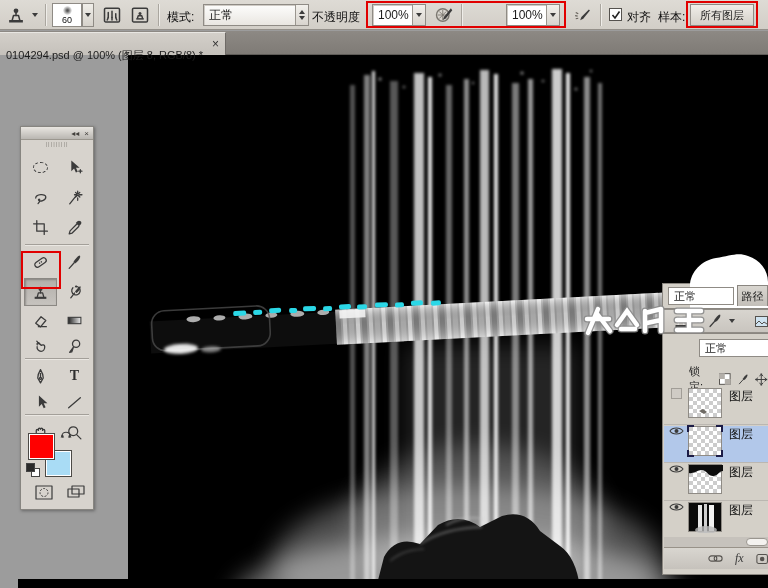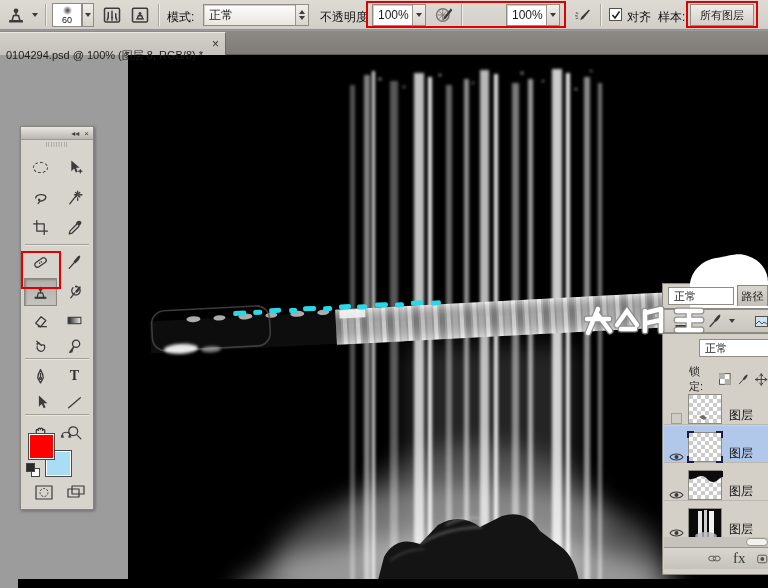--- a/index.html
+++ b/index.html
@@ -59,37 +59,37 @@
   .panel-chrome { background:#d4d0c8; border:1px solid #8a8680; border-right:none; }
   #lp-float { left:662px; top:283px; width:106px; height:26px; z-index:6; }
   #lp-float-combo { left:668px; top:287px; width:66px; height:18px; z-index:7; }
   #paths-tab { left:737px; top:285px; width:31px; height:21px; background:linear-gradient(#d9d6d0,#c3bfb9); border:1px solid #8a8680; border-bottom:none; font-size:11px; display:flex; align-items:center; justify-content:center; z-index:8; }
   #white-blob { left:686px; top:252px; width:82px; height:56px; z-index:7; }
   #lp-iconrow { left:662px; top:309px; width:106px; height:24px; background:linear-gradient(#d8d5cf,#c9c5bf); border:1px solid #908c86; border-right:none; display:flex; align-items:center; gap:6px; padding-left:10px; z-index:6; }
   #layers-panel { left:662px; top:333px; width:106px; height:242px; z-index:6; }
   .mini-combo { height:18px; background:#fff; border:1px solid #8f8b85; display:flex; align-items:center; font-size:11px; padding-left:5px; }
   #lp-blend { position:absolute; left:36px; top:5px; width:70px; }
   #lp-lock-row { position:absolute; left:26px; top:30px; display:flex; align-items:center; gap:6px; font-size:11px; color:#222; }
-  .layer-row { position:absolute; left:1px; width:104px; height:37px; display:flex; align-items:flex-end; border-bottom:1px solid #bbb7b1; }
+  .layer-row { position:absolute; left:1px; width:104px; height:37px; display:flex; align-items:flex-start; border-bottom:1px solid #bbb7b1; }
   .layer-row.sel { background:#b2c8ea; }
   .eye-well { width:24px; display:flex; align-items:center; justify-content:center; }
   .eye-empty { width:11px; height:11px; border:1px solid #a19d97; background:#cfcbc5; }
   .thumb { width:34px; height:30px; border:1px solid #8f8b85; background:
       repeating-conic-gradient(#ffffff 0% 25%, #cccccc 0% 50%) 0 0/8px 8px; position:relative; flex:none; }
   .thumb.black { background:#0a0a0a; }
   .lr-label { font-size:12px; color:#111; margin-left:7px; white-space:nowrap; }
   .corner { position:absolute; width:7px; height:7px; border:0 solid #1c1c46; }
   .c-tl { left:-2px; top:-2px; border-left-width:2px; border-top-width:2px; }
   .c-tr { right:-2px; top:-2px; border-right-width:2px; border-top-width:2px; }
   .c-bl { left:-2px; bottom:-2px; border-left-width:2px; border-bottom-width:2px; }
   .c-br { right:-2px; bottom:-2px; border-right-width:2px; border-bottom-width:2px; }
   #lp-scroll { position:absolute; left:1px; top:203px; width:104px; height:10px; background:#c6c2bc; }
   #lp-scroll .sthumb { position:absolute; left:82px; top:1px; width:22px; height:8px; background:#f4f2ef; border:1px solid #9a968f; border-radius:4px; }
   #lp-footer { position:absolute; left:1px; top:213px; width:104px; height:22px; background:linear-gradient(#d9d6d0,#c6c2bc); border-top:1px solid #989289; display:flex; align-items:center; gap:12px; padding-left:44px; }
-  #fx-label { font-family:"Liberation Serif","DejaVu Serif",serif; font-size:15px; color:#3a3a3a; }
+  #fx-label { font-family:"Liberation Serif","DejaVu Serif",serif; font-style:italic; font-size:12px; color:#3a3a3a; }
 
   
   #wm-glyphs { left:583px; top:301px; width:124px; height:38px; z-index:9; pointer-events:none; }
 </style>
 </head>
 <body>
 
 <div id="options-bar" class="abs">
   <div class="abs ob-btn" style="left:6px;">
     <svg width="20" height="20" viewBox="0 0 16 16">
@@ -133,21 +133,21 @@
   <div class="abs combo" style="left:203px; width:106px; background:linear-gradient(#fdfdfc,#e9e6e1);">
     <div class="val">正常</div>
     <div class="drop">
         <div class="updown">
           <div class="u"></div>
           <div class="d"></div>
         </div>
       </div>
   </div>
 
-  <div class="abs ob-label" style="left:320px;">不透明度</div>
+  <div class="abs ob-label" style="left:312px;">不透明度</div>
   <div class="abs combo" style="left:372px; width:54px;">
     <div class="val">100%</div>
     <div class="drop">
         <div class="caret"></div>
       </div>
   </div>
   <div class="abs ob-btn" style="left:434px;">
     <svg width="20" height="20" viewBox="0 0 16 16">
         <circle cx="7" cy="8" r="5" stroke="#7a766f" fill="none" stroke-width="1.1"></circle>
         <path d="M3 8h8M7 4v8M4.2 5.2l5.6 5.6M4.2 10.8l5.6-5.6" stroke="#7a766f" stroke-width=".7"></path>

